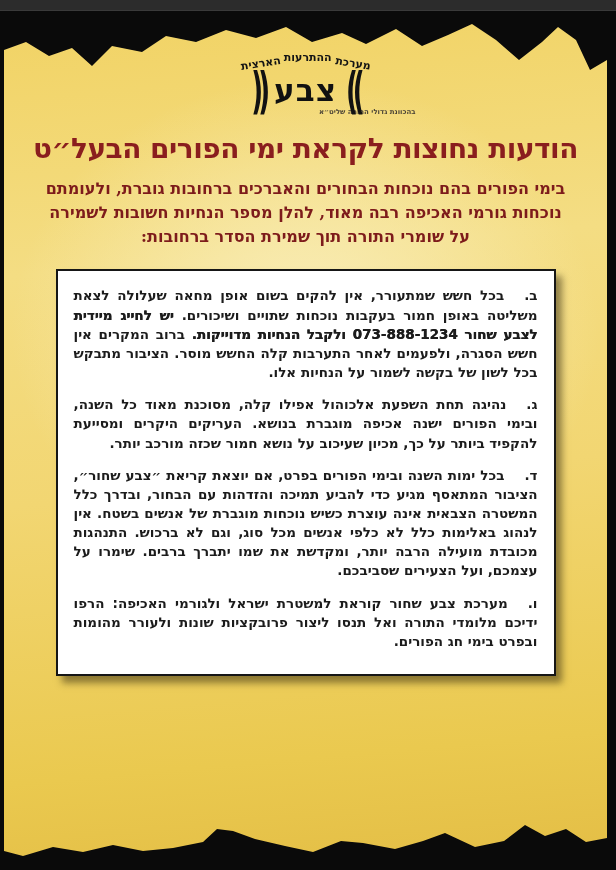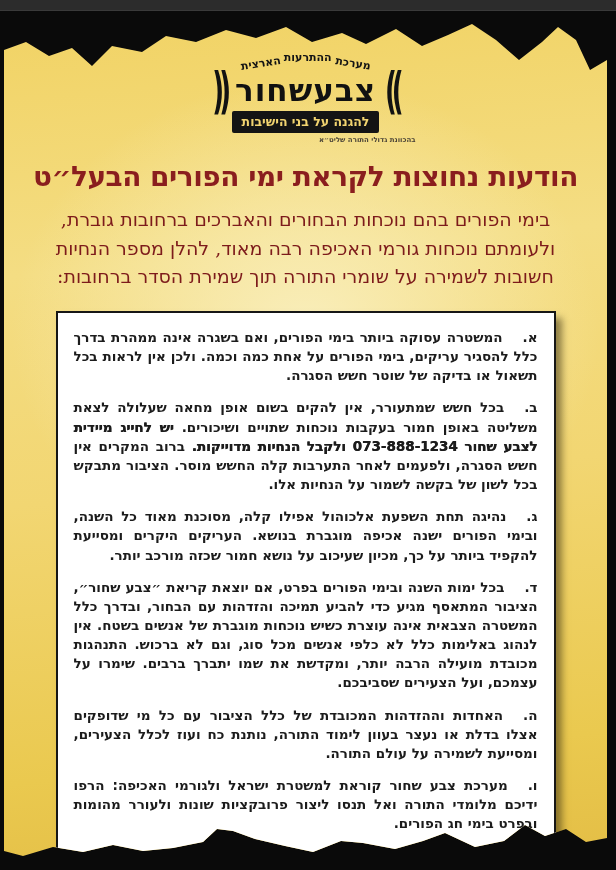--- a/index.html
+++ b/index.html
@@ -65,21 +65,21 @@
   }
   .logo-sub{font-size:7px;font-weight:bold;color:#4a4336;margin-top:3px;text-align:right;}
   
   .title{
     font-family:"DejaVu Serif","DejaVu Sans",serif;
     font-size:28px;font-weight:bold;color:#8a1e1e;
     margin:16px auto 12px;width:560px;letter-spacing:-.5px;
   }
   .intro{
     font-family:"DejaVu Serif","DejaVu Sans",serif;
-    font-size:19px;font-weight:normal;color:#7d1b1b;
+    font-size:16px;font-weight:bold;color:#7d1b1b;
     width:520px;margin:10px auto 0;line-height:1.5;
   }
   
   .notice-box{
     width:500px;box-sizing:border-box;
     margin:20px auto 0;background:#ffffff;
     border:2px solid #161616;
     box-shadow:6px 7px 7px rgba(60,50,18,.55);
     padding:15px 16px 10px;
     text-align:justify;
@@ -102,42 +102,38 @@
     <div class="logo">
       <div class="logo-arc">
         <span class="w1">מערכת</span>
         <span class="w2">ההתרעות</span>
         <span class="w3">הארצית</span>
       </div>
       <div class="logo-main">
         <span class="paren">))</span>
         <div class="logo-words">
           <span>צבע</span>
-          <span>שחור</span>
         </div>
         <span class="paren">((</span>
       </div>
-      <div class="logo-chip">להגנה על בני הישיבות</div>
       <div class="logo-sub">בהכוונת גדולי התורה שליט״א</div>
     </div>
 
     <div class="title">הודעות נחוצות לקראת ימי הפורים הבעל״ט</div>
     <div class="intro">בימי הפורים בהם נוכחות הבחורים והאברכים ברחובות גוברת, ולעומתם נוכחות גורמי האכיפה רבה מאוד, להלן מספר הנחיות חשובות לשמירה על שומרי התורה תוך שמירת הסדר ברחובות:</div>
 
     <div class="notice-box">
 
-      <p class="para"><span class="lbl">א.</span><span>המשטרה עסוקה ביותר בימי הפורים, ואם בשגרה אינה ממהרת בדרך כלל להסגיר עריקים, בימי הפורים על אחת כמה וכמה. ולכן אין לראות בכל תשאול או בדיקה של שוטר חשש הסגרה.</span></p>
 
       <p class="para"><span class="lbl">ב.</span><span>בכל חשש שמתעורר, אין להקים בשום אופן מחאה שעלולה לצאת משליטה באופן חמור בעקבות נוכחות שתויים ושיכורים. </span><span class="b-strong">יש לחייג מיידית לצבע שחור 073-888-1234 ולקבל הנחיות מדוייקות.</span><span> ברוב המקרים אין חשש הסגרה, ולפעמים לאחר התערבות קלה החשש מוסר. הציבור מתבקש בכל לשון של בקשה לשמור על הנחיות אלו.</span></p>
 
 
       <p class="para"><span class="lbl">ג.</span><span>נהיגה תחת השפעת אלכוהול אפילו קלה, מסוכנת מאוד כל השנה, ובימי הפורים ישנה אכיפה מוגברת בנושא. העריקים היקרים ומסייעת להקפיד ביותר על כך, מכיון שעיכוב על נושא חמור שכזה מורכב יותר.</span></p>
 
       <p class="para"><span class="lbl">ד.</span><span>בכל ימות השנה ובימי הפורים בפרט, אם יוצאת קריאת ״צבע שחור״, הציבור המתאסף מגיע כדי להביע תמיכה והזדהות עם הבחור, ובדרך כלל המשטרה הצבאית אינה עוצרת כשיש נוכחות מוגברת של אנשים בשטח. אין לנהוג באלימות כלל לא כלפי אנשים מכל סוג, וגם לא ברכוש. התנהגות מכובדת מועילה הרבה יותר, ומקדשת את שמו יתברך ברבים. שימרו על עצמכם, ועל הצעירים שסביבכם.</span></p>
 
-      <p class="para"><span class="lbl">ה.</span><span>האחדות וההזדהות המכובדת של כלל הציבור עם כל מי שדופקים אצלו בדלת או נעצר בעוון לימוד התורה, נותנת כח ועוז לכלל הצעירים, ומסייעת לשמירה על עולם התורה.</span></p>
 
       <p class="para"><span class="lbl">ו.</span><span>מערכת צבע שחור קוראת למשטרת ישראל ולגורמי האכיפה: הרפו ידיכם מלומדי התורה ואל תנסו ליצור פרובקציות שונות ולעורר מהומות ובפרט בימי חג הפורים.</span></p>
 
     </div>
 
   </div>
 </div>
 
 </body></html>

